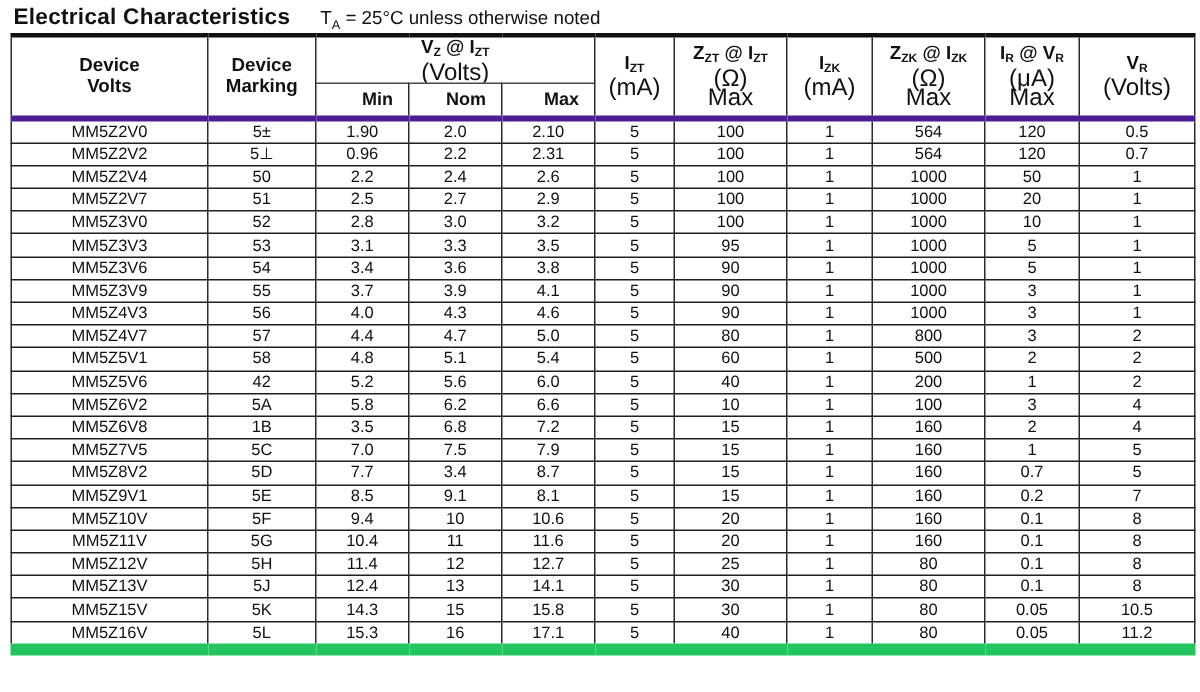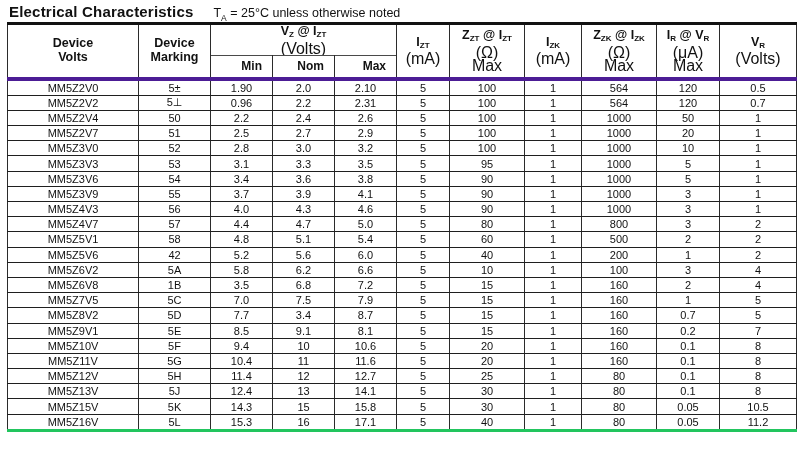--- a/index.html
+++ b/index.html
@@ -61,21 +61,21 @@
     padding-right: 10px;
     font-size: 12px;
     font-weight: bold;
   }
   tbody tr:first-child td { border-top: 4px solid #4c1d95; }
   tbody td {
     height: 14.2px;
     font-size: 11px;
     border-bottom: 1.8px solid #1f1f1f;
   }
-  tbody tr:last-child td { border-bottom: 3px solid #22c55e; }
+  tbody tr:last-child td { border-bottom: 8px solid #22c55e; }
 </style>
 </head>
 <body>
 
 <div class="page">
 
   <div class="titlebar">
     <span class="doc-title">Electrical Characteristics</span>
     <span class="doc-note"><span>T</span><sub>A</sub><span> = 25°C unless otherwise noted</span></span>
   </div>

